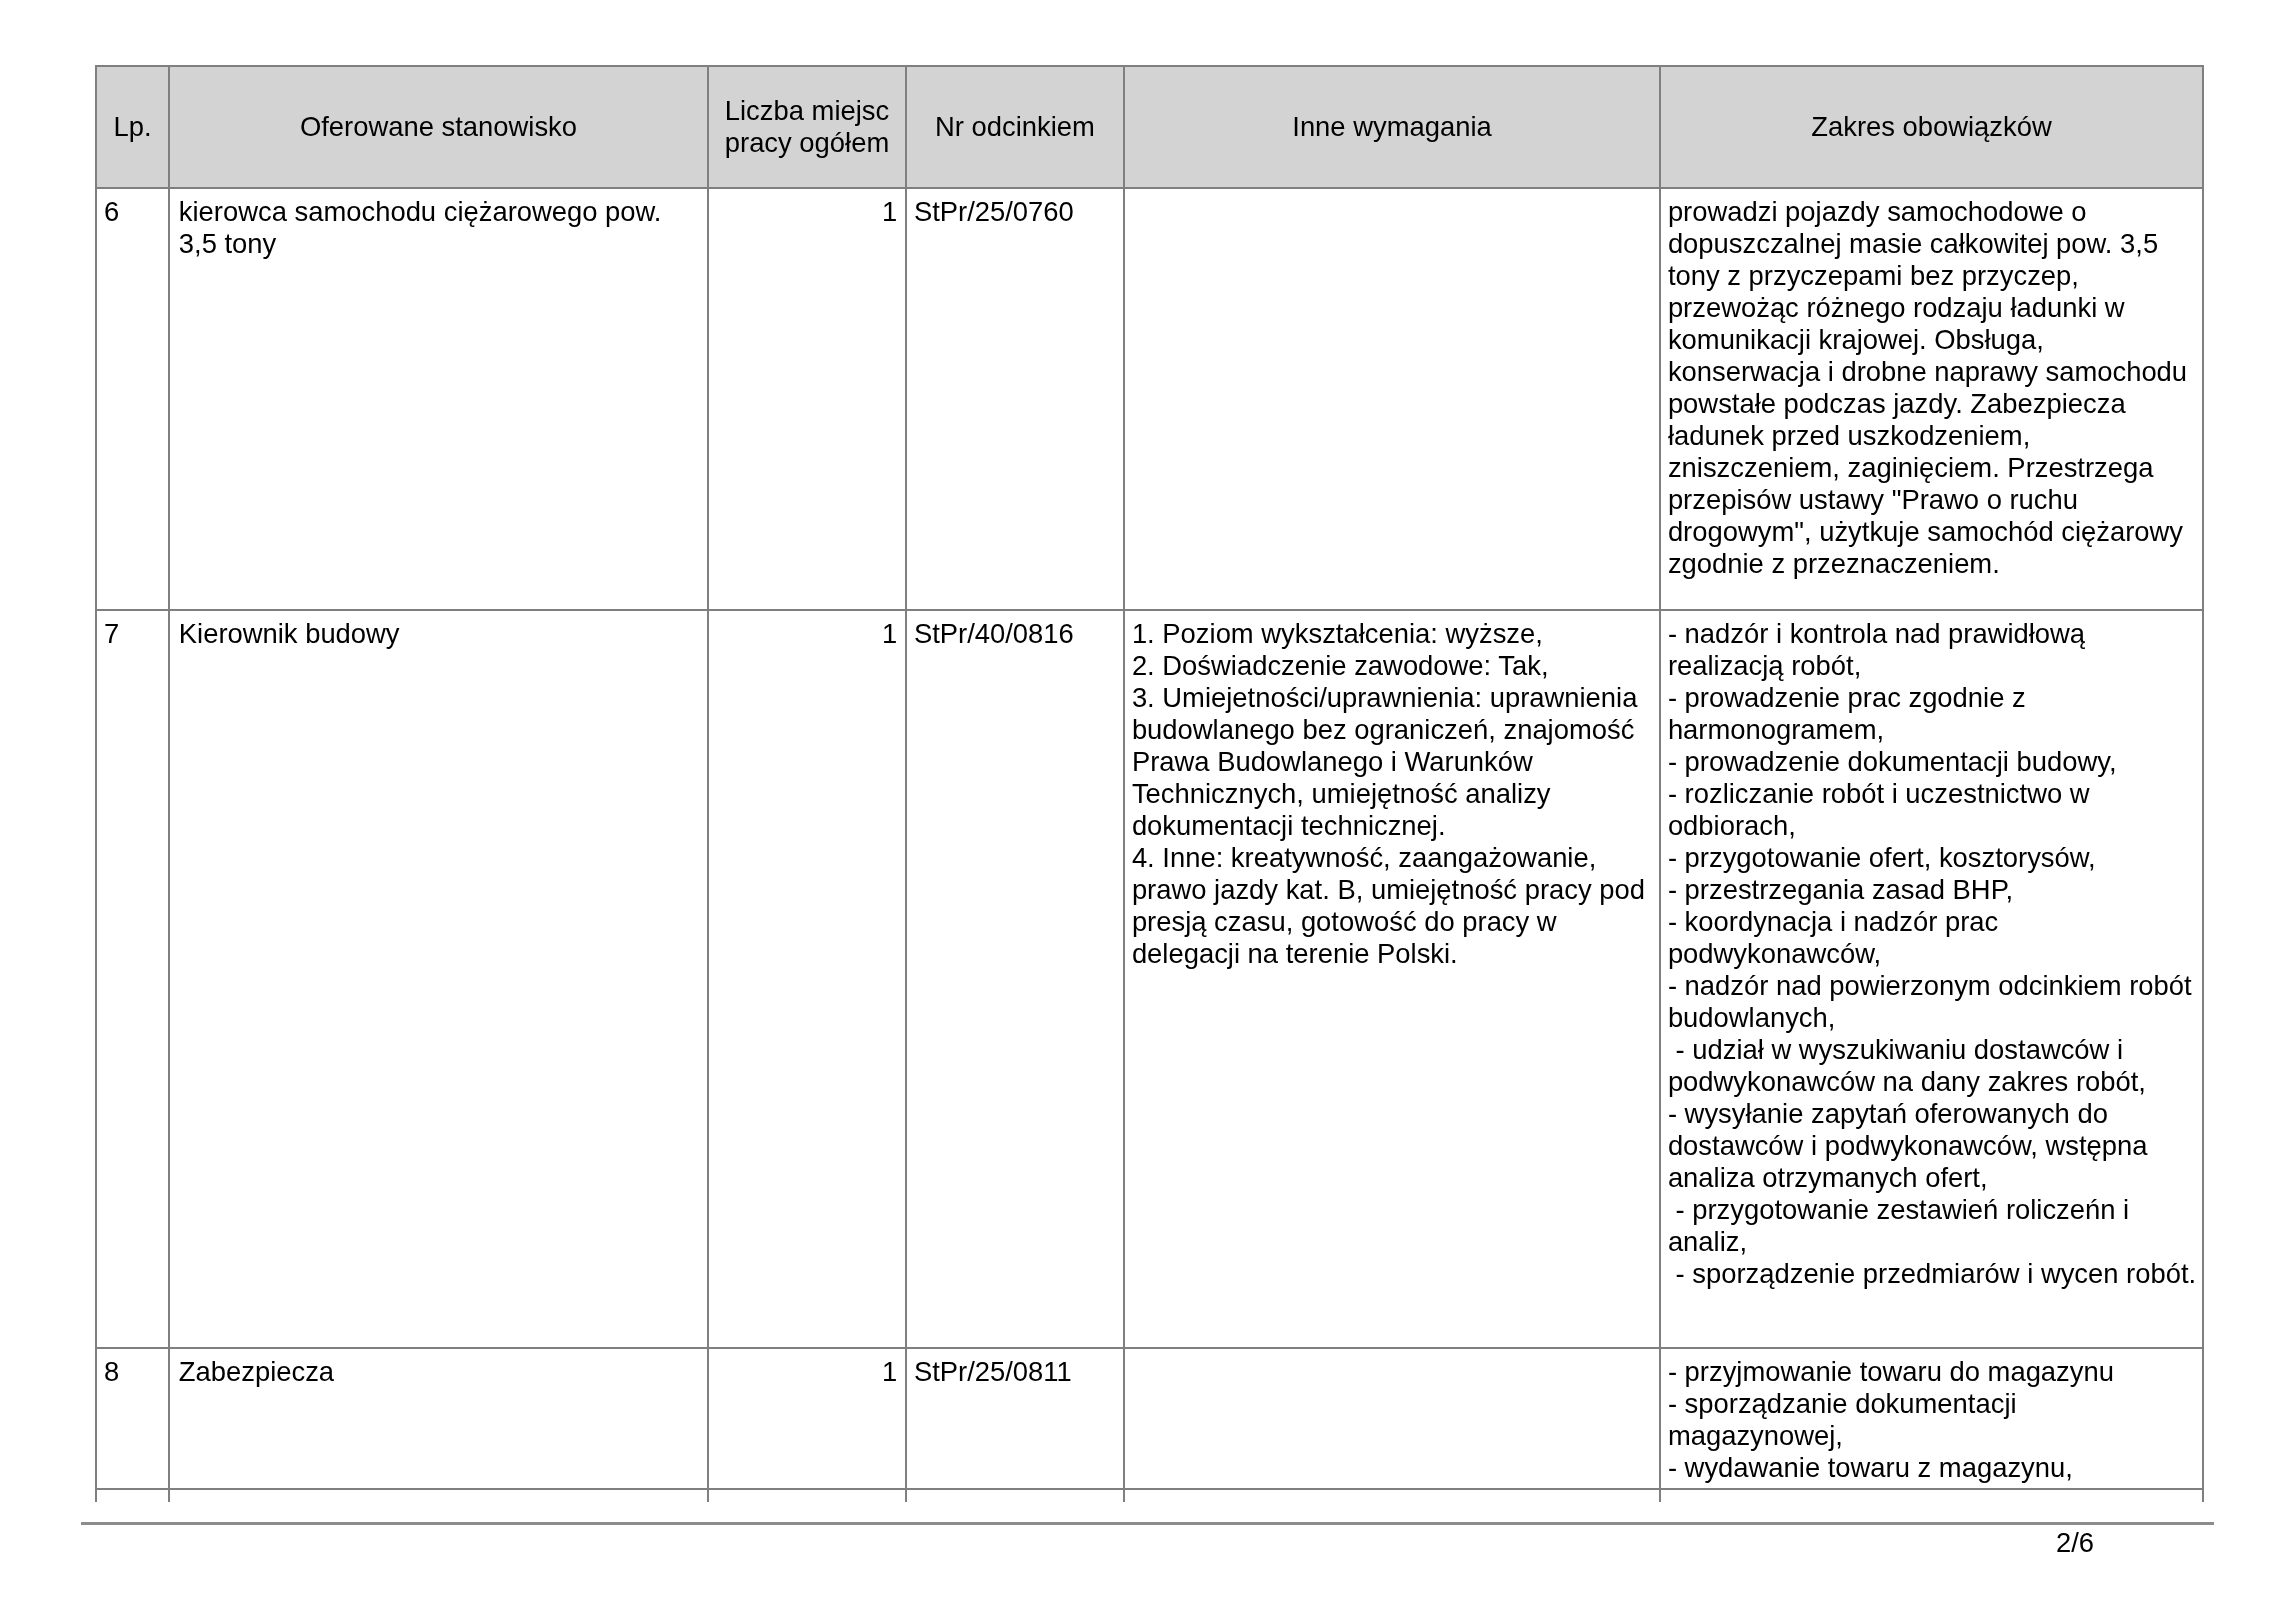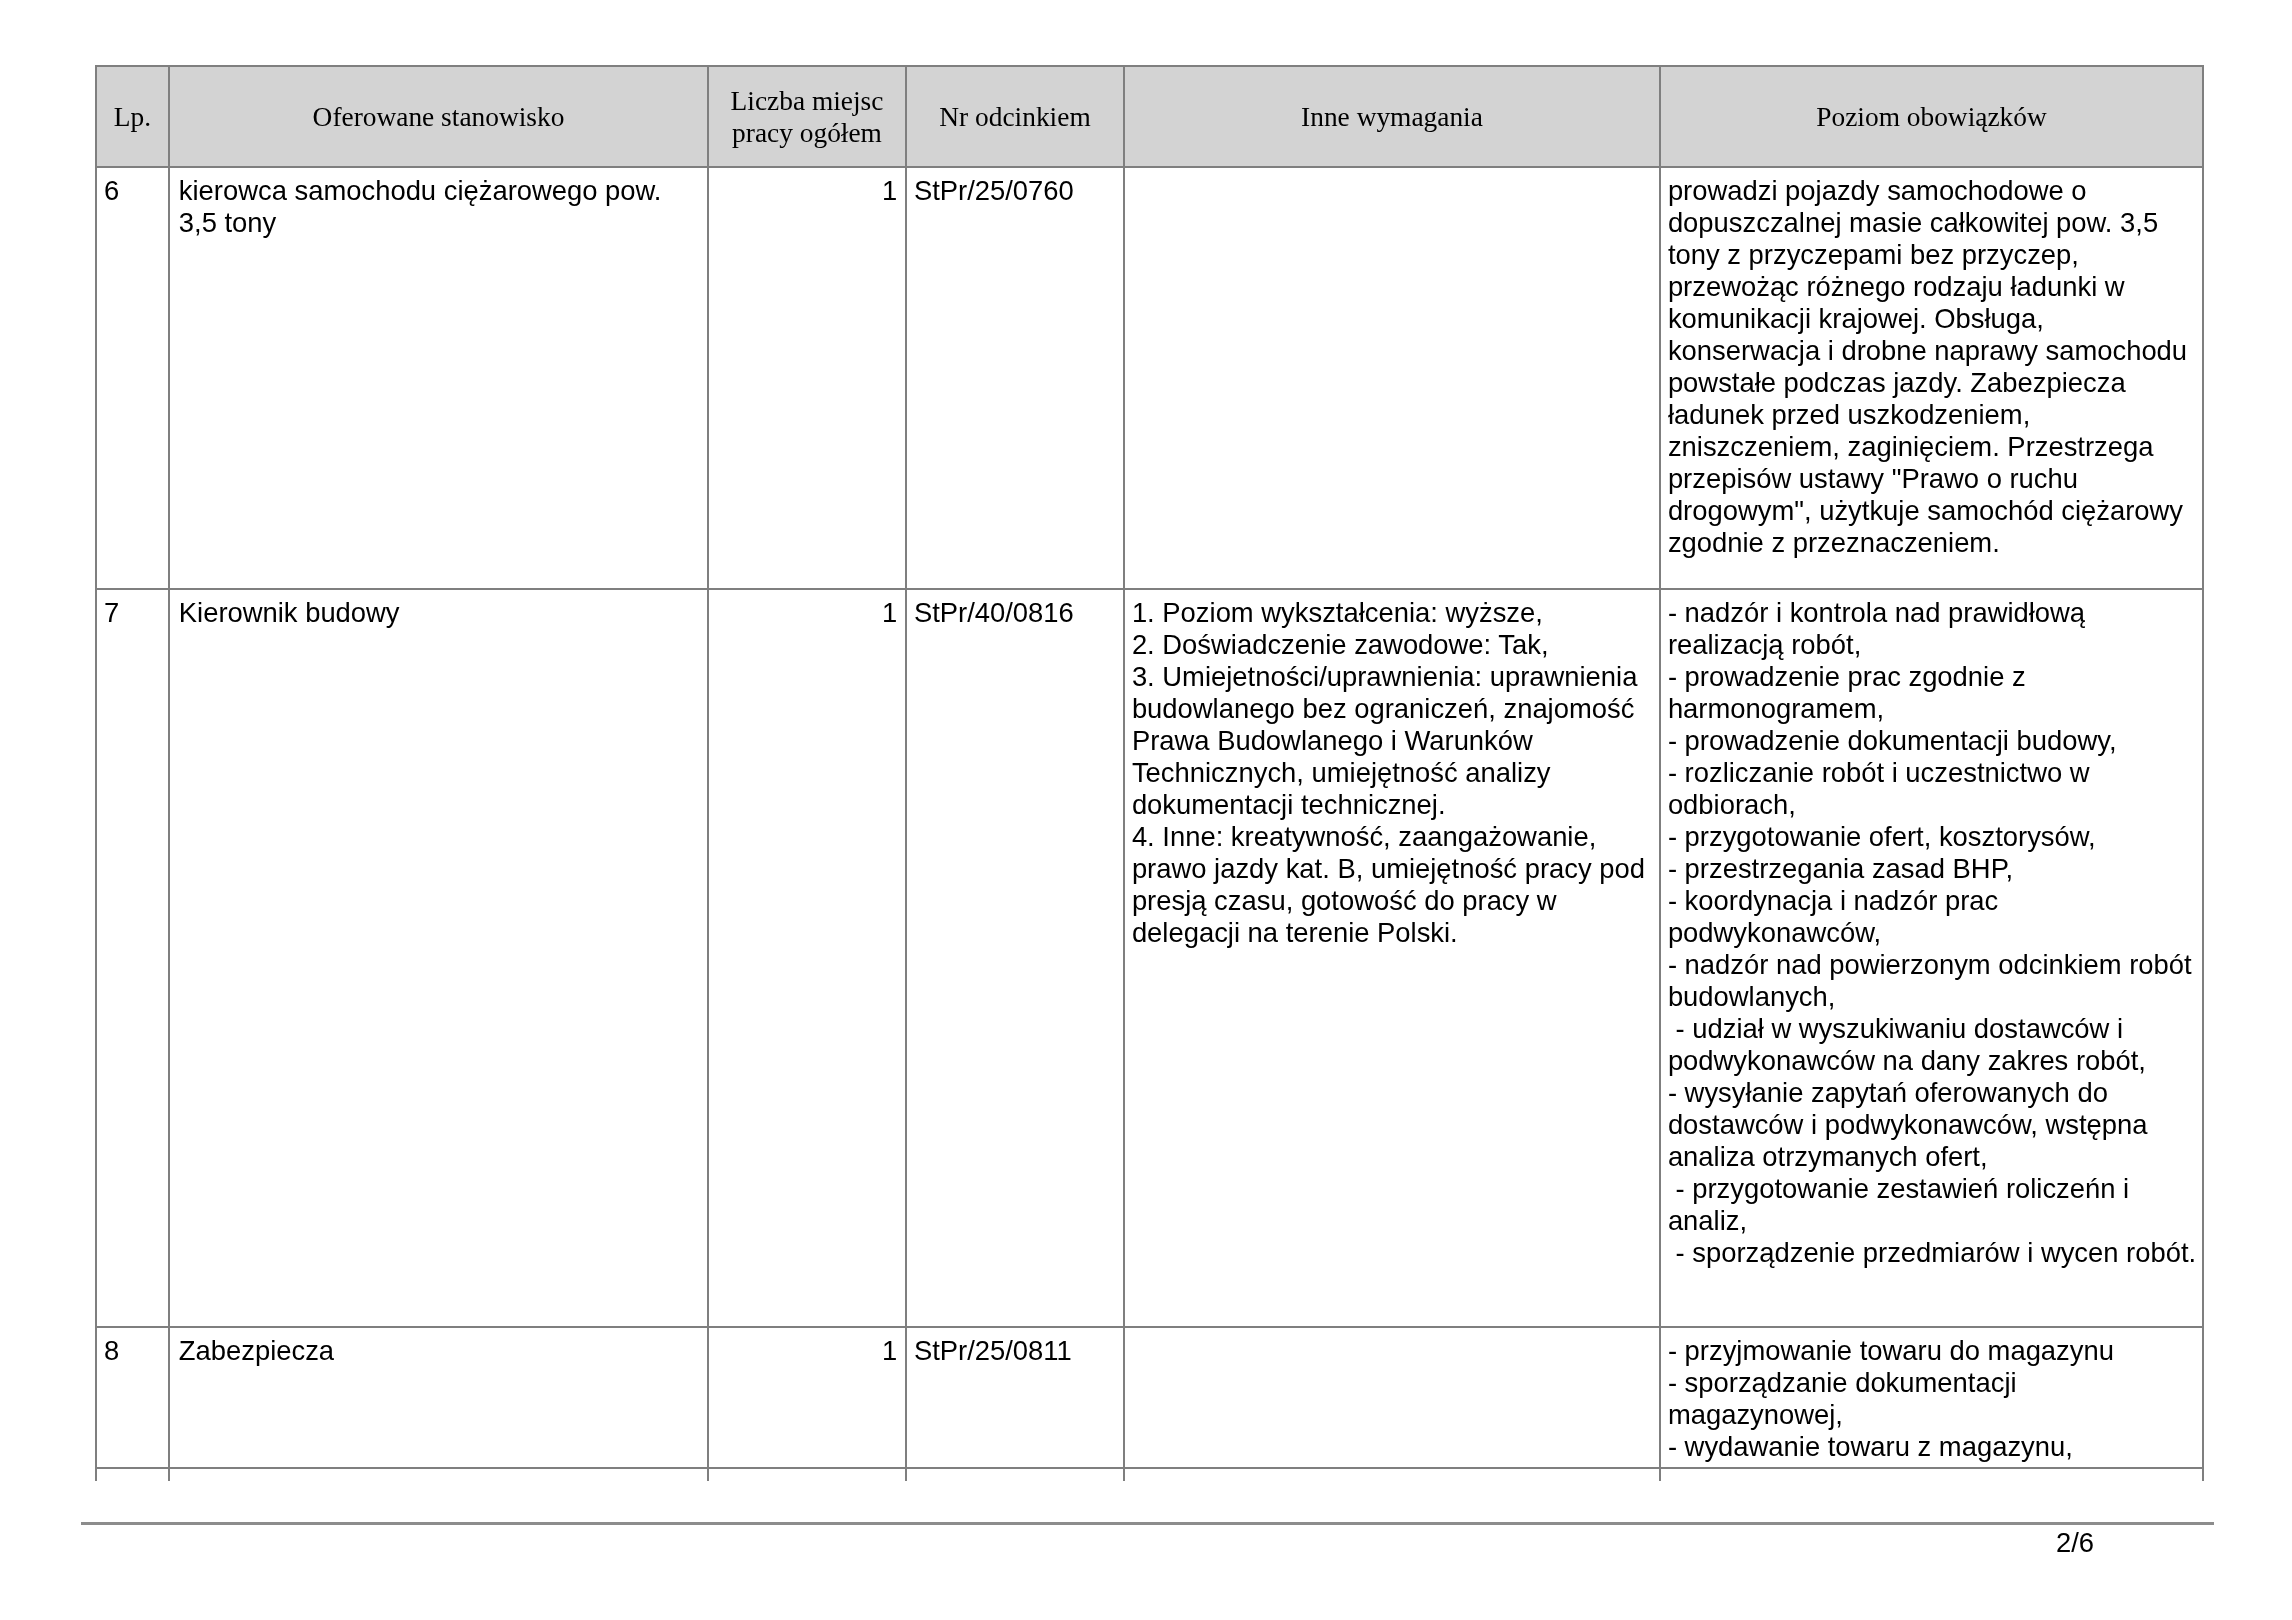--- a/index.html
+++ b/index.html
@@ -26,21 +26,21 @@
     box-sizing:border-box;
     overflow:hidden;
   }
   table.offers th{
     background:#d3d3d3;
     font-weight:normal;
     text-align:center;
     vertical-align:middle;
     padding:3.9px 5.9px;
   }
-  tr.header-row{height:101px;font-family:Liberation Serif, serif;}
+  tr.header-row{height:122px;}
   tr.row-6{height:422px;}
   tr.row-7{height:738px;}
   tr.row-8{height:137px;}
   tr.cut-row{height:13.7px;}
   tr.cut-row td{border-bottom:none;}
   td.cell-lp{padding:6.9px 2.9px 3.9px 6.9px;}
   td.cell-position{padding:6.9px 2.9px 3.9px 8.8px;}
   td.cell-count{padding:6.9px 7.8px 3.9px 2.9px;text-align:right;}
   td.cell-number{padding:6.9px 2.9px 3.9px 6.9px;}
   td.cell-req{padding:6.9px 2.9px 3.9px 6.9px;}
@@ -75,21 +75,21 @@
       <col style="width:536px">
       <col style="width:543px">
     </colgroup>
     <thead>
       <tr class="header-row">
         <th>Lp.</th>
         <th>Oferowane stanowisko</th>
         <th>Liczba miejsc pracy ogółem</th>
         <th>Nr odcinkiem</th>
         <th>Inne wymagania</th>
-        <th>Poziom obowiązków</th>
+        <th>Zakres obowiązków</th>
       </tr>
     </thead>
     <tbody>
       <tr class="row-6">
         <td class="cell-lp">6</td>
         <td class="cell-position"><span class="wrap">kierowca samochodu ciężarowego pow. 3,5 tony</span></td>
         <td class="cell-count">1</td>
         <td class="cell-number">StPr/25/0760</td>
         <td class="cell-req"><span class="wrap"></span></td>
         <td class="cell-duties"><span class="wrap">prowadzi pojazdy samochodowe o dopuszczalnej masie całkowitej pow. 3,5 tony z przyczepami bez przyczep, przewożąc różnego rodzaju ładunki w komunikacji krajowej. Obsługa, konserwacja i drobne naprawy samochodu powstałe podczas jazdy. Zabezpiecza ładunek przed uszkodzeniem, zniszczeniem, zaginięciem. Przestrzega przepisów ustawy "Prawo o ruchu drogowym", użytkuje samochód ciężarowy zgodnie z przeznaczeniem.</span></td>

